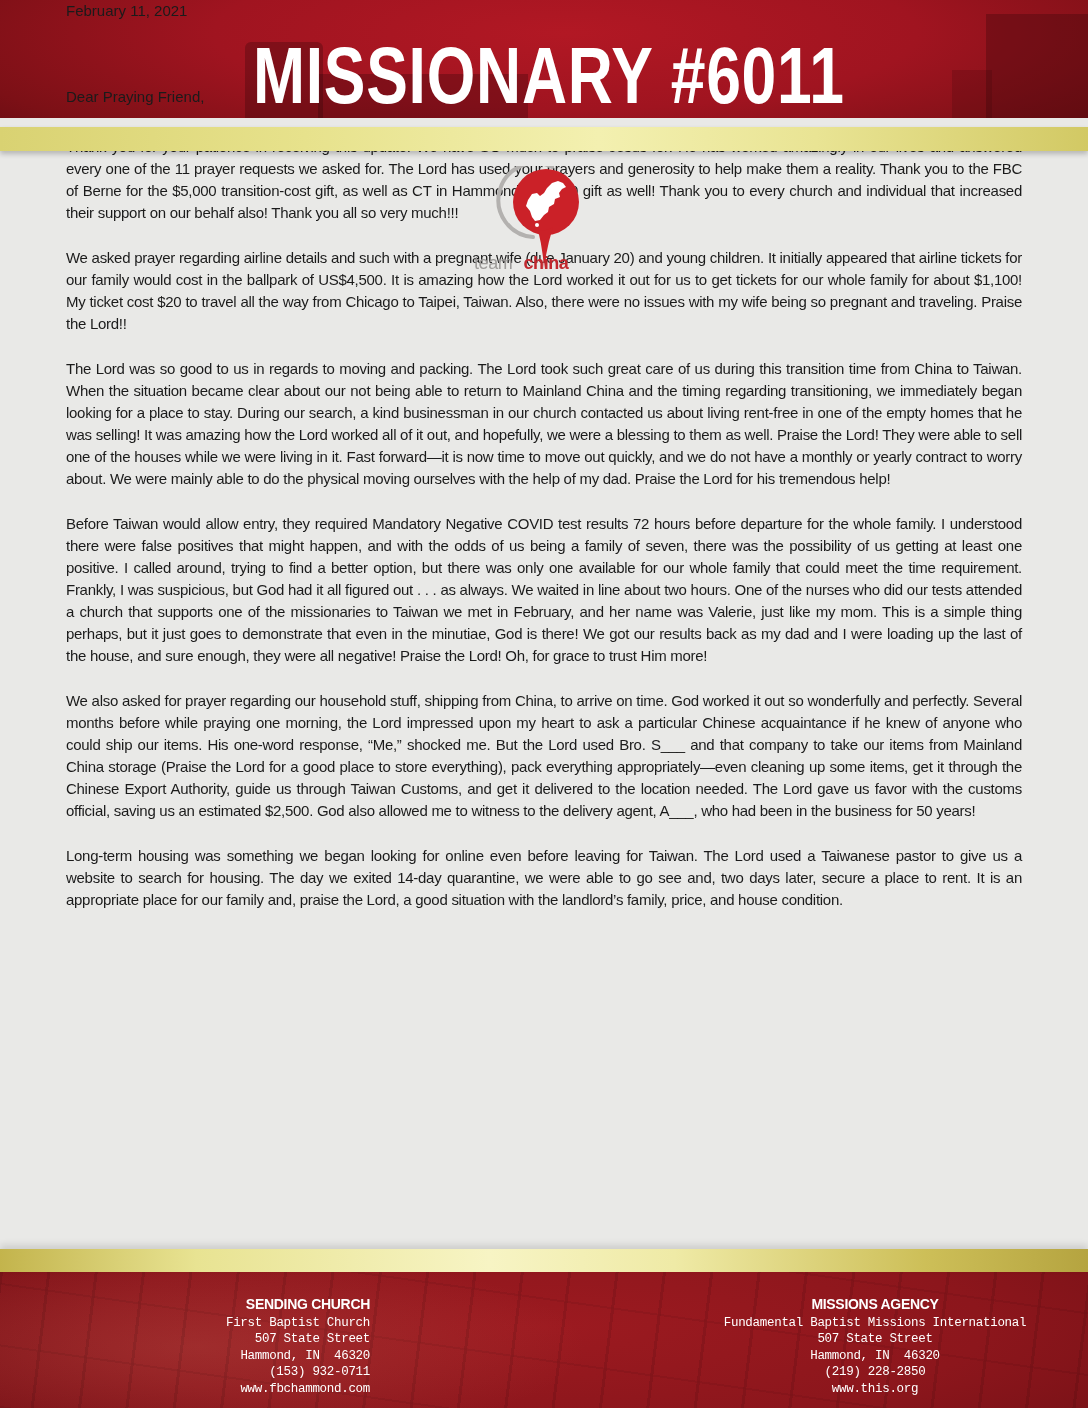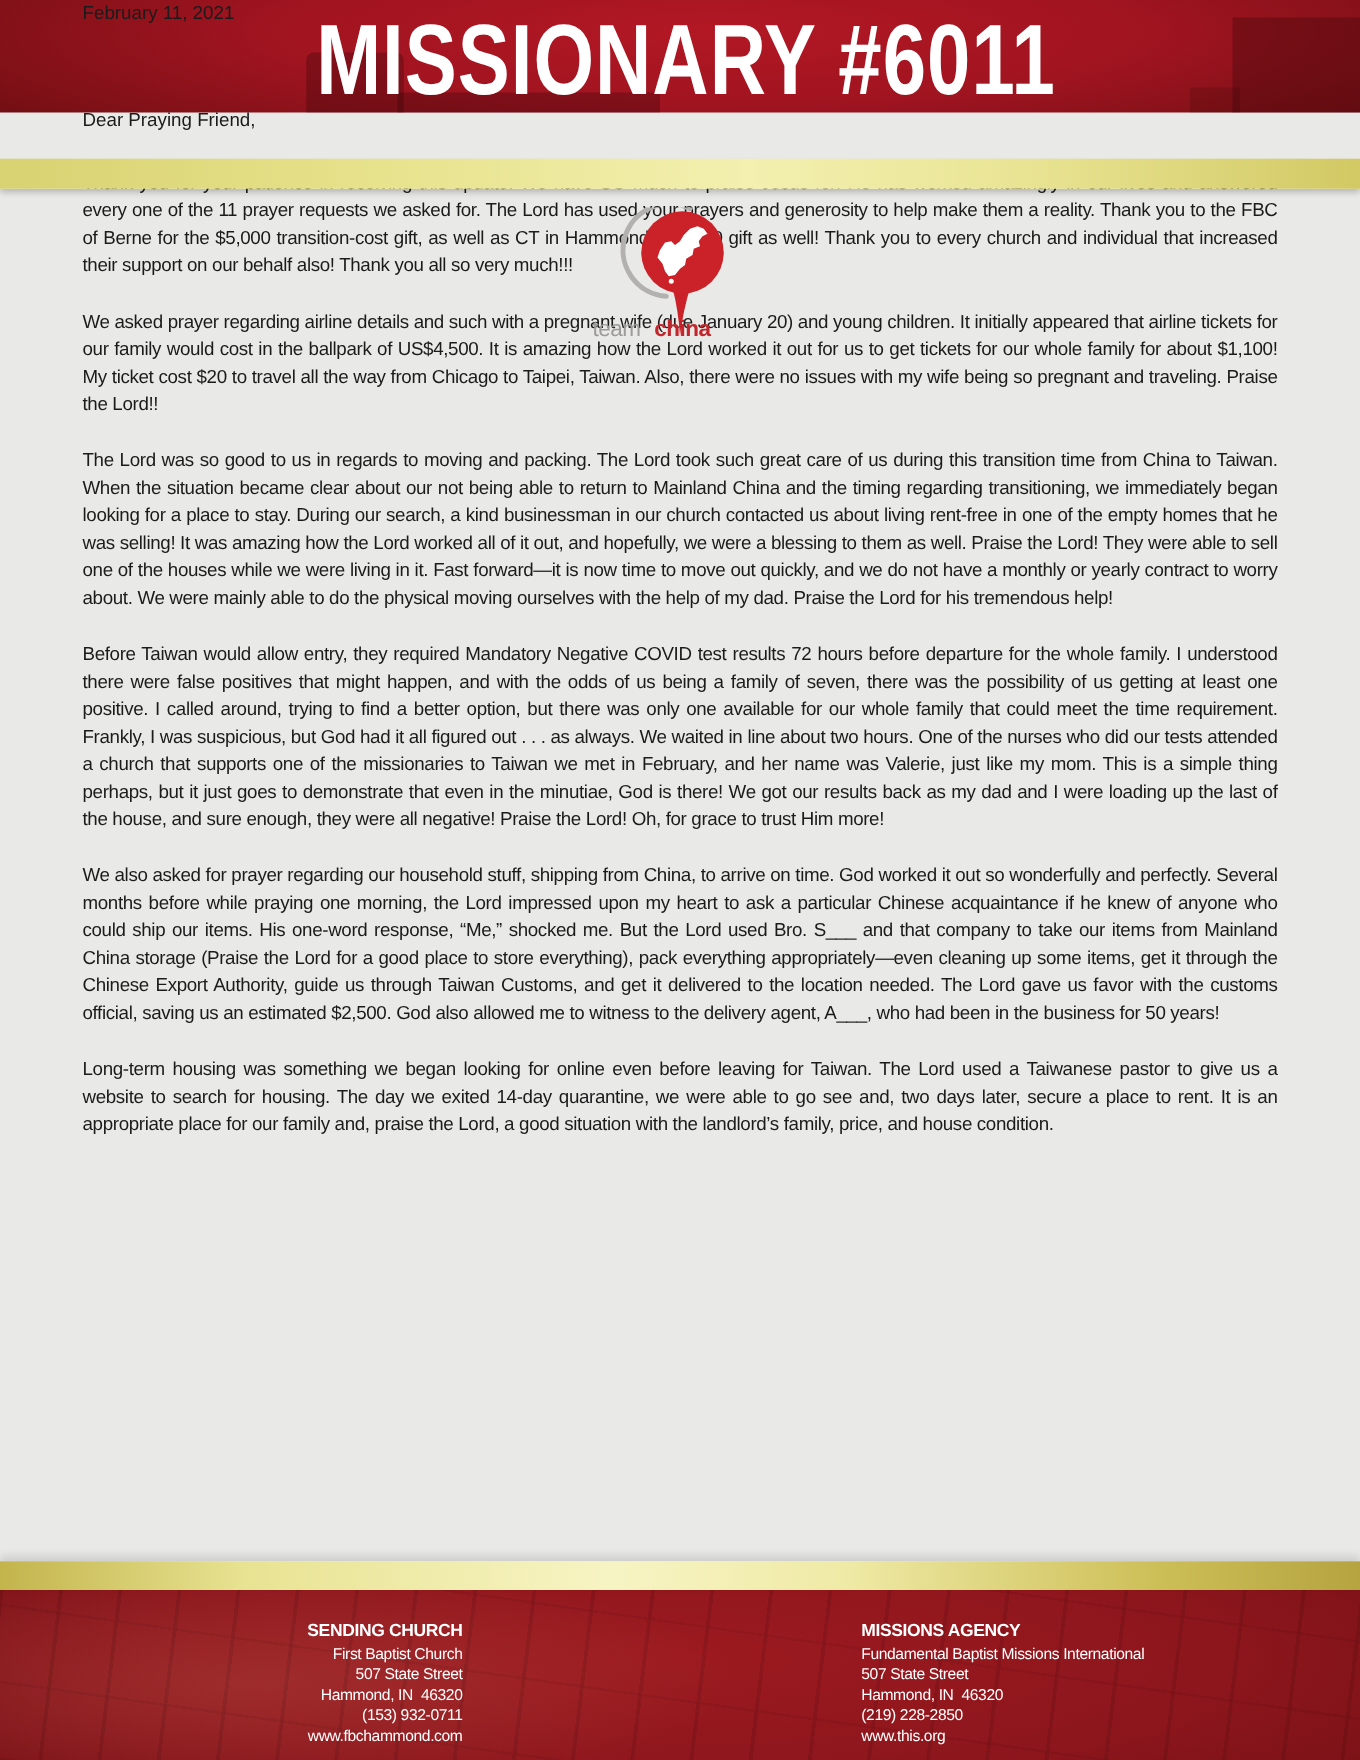--- a/index.html
+++ b/index.html
@@ -3,21 +3,21 @@
 <meta charset="utf-8">
 <style>
   html,body{margin:0;padding:0;background:#555;}
   .page{
     position:relative;width:1088px;height:1408px;margin:0 auto;
     background:#e9e9e7;overflow:hidden;
     font-family:"Liberation Sans",sans-serif;color:#1b1b1b;
   }
   
   .header{
-    position:absolute;left:0;top:0;width:1088px;height:90px;
+    position:absolute;left:0;top:0;width:1088px;height:118px;
     background:
       radial-gradient(ellipse 85% 170% at 52% 28%,#b21824 0%,#a01420 38%,#7c1016 68%,#570a0f 90%,#4a080c 100%);
     overflow:hidden;
   }
   .wm{position:absolute;background:rgba(40,3,6,.28);}
   .wm.t1{left:245px;top:42px;width:78px;height:85px;border-radius:6px 6px 0 0;}
   .wm.t2{left:318px;top:74px;width:210px;height:53px;}
   .wm.t3{left:986px;top:14px;width:102px;height:113px;}
   .wm.t4{left:952px;top:70px;width:40px;height:57px;opacity:.6;}
   .header-title{
@@ -66,23 +66,23 @@
     color:#ffffff;overflow:hidden;
   }
   .footer .speck{
     position:absolute;left:0;top:0;width:100%;height:100%;opacity:.16;
     background:
       repeating-linear-gradient(97deg,rgba(0,0,0,.55) 0 3px,transparent 3px 47px),
       repeating-linear-gradient(8deg,rgba(0,0,0,.35) 0 2px,transparent 2px 61px);
   }
   .f-col{position:absolute;top:24px;z-index:2;}
   .f-left{left:0;width:370px;text-align:right;}
-  .f-right{left:689px;width:372px;text-align:left;}
+  .f-right{left:689px;width:372px;text-align:center;}
   .f-heading{font-size:14px;font-weight:bold;letter-spacing:-.3px;line-height:17px;margin-bottom:2px;}
-  .f-line{font-size:12.5px;letter-spacing:-.3px;line-height:16.4px;}
+  .f-line{font-size:12.5px;letter-spacing:-.3px;line-height:16.4px;font-family:Liberation Mono, monospace;}
   .fbmi-logo{position:absolute;left:50%;top:11px;transform:translateX(-50%);z-index:2;}
 </style>
 </head>
 <body>
 
 <div class="page">
 
   <div class="header">
     <div class="wm t1"></div>
     <div class="wm t2"></div>

